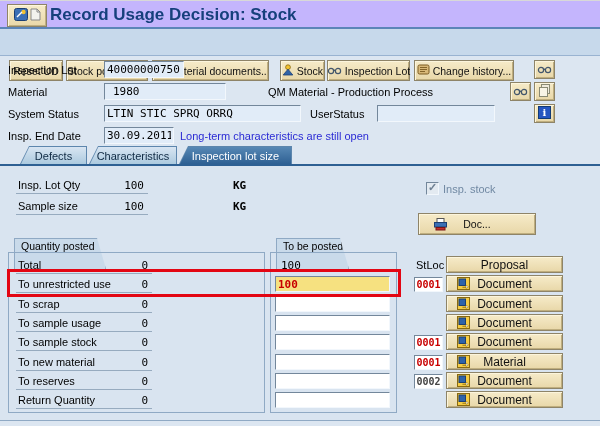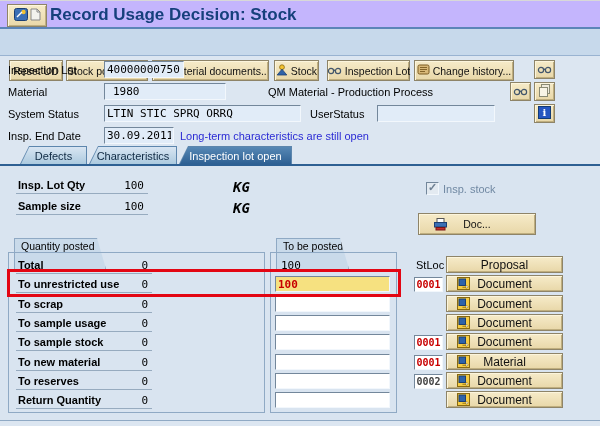--- a/index.html
+++ b/index.html
@@ -34,23 +34,23 @@
   .tab .edge{position:absolute;inset:0;clip-path:polygon(9px 0,100% 0,100% 100%,0 100%);background:#5d86ad;}
   .tab .face{position:absolute;top:1px;left:1px;right:1px;bottom:0;
              clip-path:polygon(8.3px 0,100% 0,100% 100%,0 100%);
              display:flex;align-items:center;justify-content:center;font-size:11px;}
   .tab.inactive .face{background:linear-gradient(#d8e5f2,#accadf);color:#102a43;}
   .tab.active .face{background:linear-gradient(#5788b5,#2e6093);color:#ffffff;}
   
   .panel{position:absolute;left:0;top:164px;width:600px;height:257px;box-sizing:border-box;
          background:#d9e4f0;border-top:2px solid #2e6093;border-bottom:1px solid #8fa9c4;}
   .qrow{position:absolute;height:17px;border-bottom:1px solid #97abbf;box-sizing:border-box;}
-  .ql{position:absolute;left:2px;top:2px;white-space:nowrap;font-weight:bold;}
+  .ql{position:absolute;left:2px;top:2px;white-space:nowrap;}
   .qv{position:absolute;right:4px;top:2px;font-family:"DejaVu Sans Mono",monospace;font-size:11px;}
-  .unit{position:absolute;font-family:"DejaVu Sans Mono",monospace;font-size:14px;font-weight:bold;font-style:italic;}
+  .unit{position:absolute;font-family:"DejaVu Sans Mono",monospace;font-size:11px;font-weight:bold;}
   .group-box{position:absolute;border:1px solid #8fa9c4;box-sizing:border-box;}
   .group-tab{position:absolute;height:31px;background:#c9daea;border:1px solid #8fa9c4;border-bottom:none;
              clip-path:polygon(0 0,calc(100% - 9px) 0,100% 100%,0 100%);
              padding:1px 14px 0 6px;box-sizing:border-box;font-size:10.5px;white-space:nowrap;}
   .stloc{position:absolute;width:29px;height:15px;box-sizing:border-box;border:1px solid;
          border-color:#73879b #f2f7fc #f2f7fc #73879b;background:#fff;text-align:center;
          font-family:"DejaVu Sans Mono",monospace;font-size:10px;font-weight:bold;line-height:13px;color:#444;}
   .stloc.red{color:#c80000;}
   .rbtn{width:117px;height:17px;font-size:12px;}
   .rbtn .ric{position:absolute;left:10px;top:1px;}
@@ -89,21 +89,21 @@
     <div class="btn tbtn" style="left:66px;width:82px">
       <span>Stock posting log</span>
     </div>
     <div class="btn tbtn" style="left:152px;width:117px">
       <span><svg width="12" height="12" viewBox="0 0 12 12">
             <circle cx="6" cy="3.2" r="2.4" fill="#f2c230" stroke="#8a6a10" stroke-width="0.8"></circle>
             <path d="M1.2 11 L6 5.2 L10.8 11 Z" fill="#2f63a8" stroke="#1c3f73" stroke-width="0.8"></path>
           </svg></span>
       <span>Material documents..</span>
     </div>
-    <div class="btn tbtn" style="left:274px;width:45px">
+    <div class="btn tbtn" style="left:280px;width:45px">
       <span><svg width="12" height="12" viewBox="0 0 12 12">
             <circle cx="6" cy="3.2" r="2.4" fill="#f2c230" stroke="#8a6a10" stroke-width="0.8"></circle>
             <path d="M1.2 11 L6 5.2 L10.8 11 Z" fill="#2f63a8" stroke="#1c3f73" stroke-width="0.8"></path>
           </svg></span>
       <span>Stock</span>
     </div>
     <div class="btn tbtn" style="left:327px;width:83px">
       <span><svg width="15" height="9" viewBox="0 0 15 9">
             <circle cx="4" cy="5" r="2.6" fill="none" stroke="#43566b" stroke-width="1.2"></circle>
             <circle cx="11" cy="5" r="2.6" fill="none" stroke="#43566b" stroke-width="1.2"></circle>
@@ -171,21 +171,21 @@
   </div>
   <div class="tab inactive" style="left:89px;width:88px">
     <div class="edge"></div>
     <div class="face">
         <span>Characteristics</span>
       </div>
   </div>
   <div class="tab active" style="left:179px;width:113px">
     <div class="edge"></div>
     <div class="face">
-        <span>Inspection lot open</span>
+        <span>Inspection lot size</span>
       </div>
   </div>
 
   <div class="panel"></div>
 
   <div class="qrow" style="left:16px;top:177px;width:132px">
     <span class="ql">Insp. Lot Qty</span>
     <span class="qv">100</span>
   </div>
   <div class="unit" style="left:233px;top:179px">KG</div>

